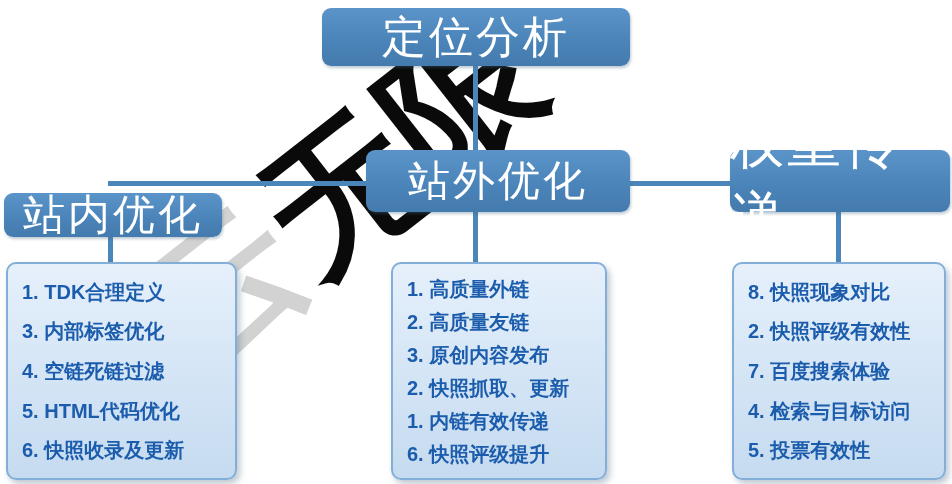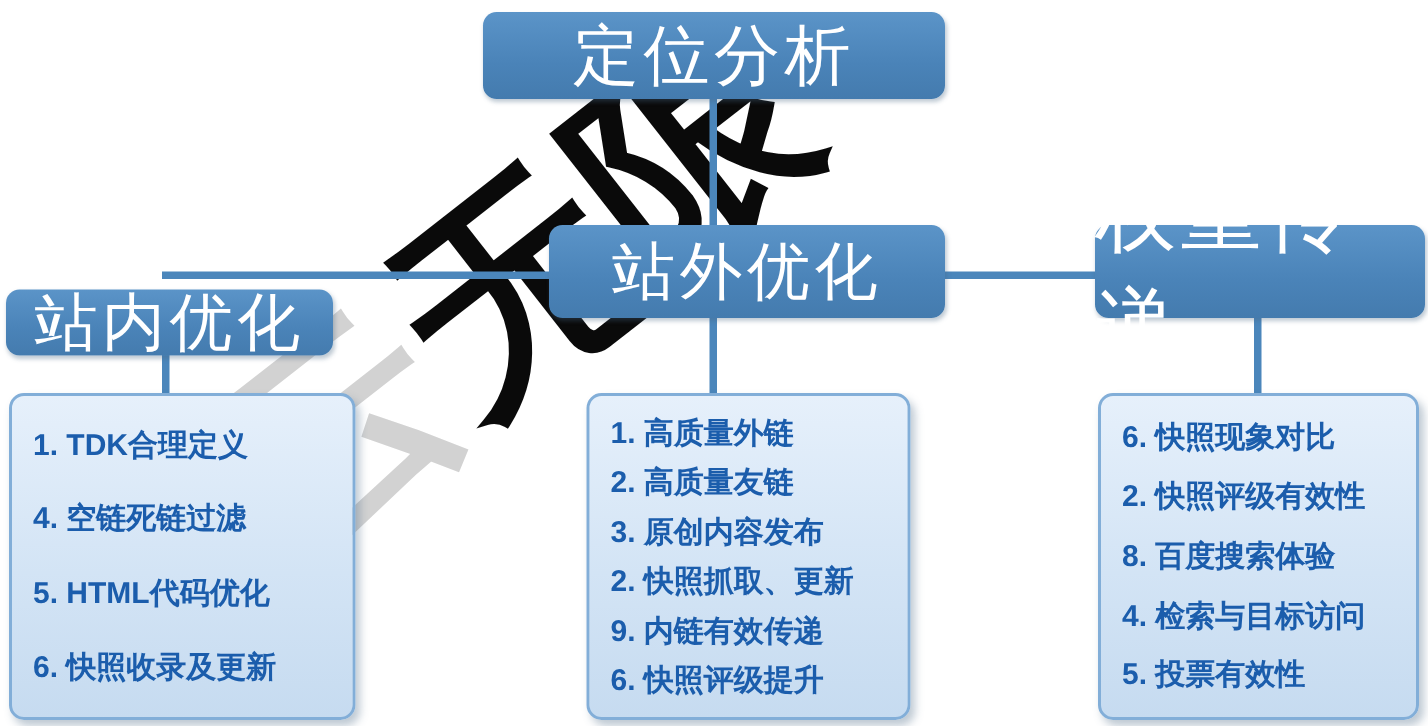--- a/index.html
+++ b/index.html
@@ -64,35 +64,36 @@
   <div class="line v" style="left:836px;top:210px;height:54px;"></div>
 
   <div class="node top">定位分析</div>
 
   <div class="node b1">站内优化</div>
   <div class="node b2">站外优化</div>
   <div class="node b3">权重传递</div>
 
   <div class="list l1">
     <div class="item">1. TDK合理定义</div>
+    <div class="item">3. 内部标签优化</div>
     <div class="item">4. 空链死链过滤</div>
     <div class="item">5. HTML代码优化</div>
     <div class="item">6. 快照收录及更新</div>
   </div>
 
   <div class="list l2">
     <div class="item">1. 高质量外链</div>
     <div class="item">2. 高质量友链</div>
     <div class="item">3. 原创内容发布</div>
     <div class="item">2. 快照抓取、更新</div>
-    <div class="item">9. 内链有效传递</div>
+    <div class="item">1. 内链有效传递</div>
     <div class="item">6. 快照评级提升</div>
   </div>
 
   <div class="list l3">
-    <div class="item">6. 快照现象对比</div>
+    <div class="item">8. 快照现象对比</div>
     <div class="item">2. 快照评级有效性</div>
-    <div class="item">8. 百度搜索体验</div>
+    <div class="item">7. 百度搜索体验</div>
     <div class="item">4. 检索与目标访问</div>
     <div class="item">5. 投票有效性</div>
   </div>
 
 </div>
 
 </body></html>

